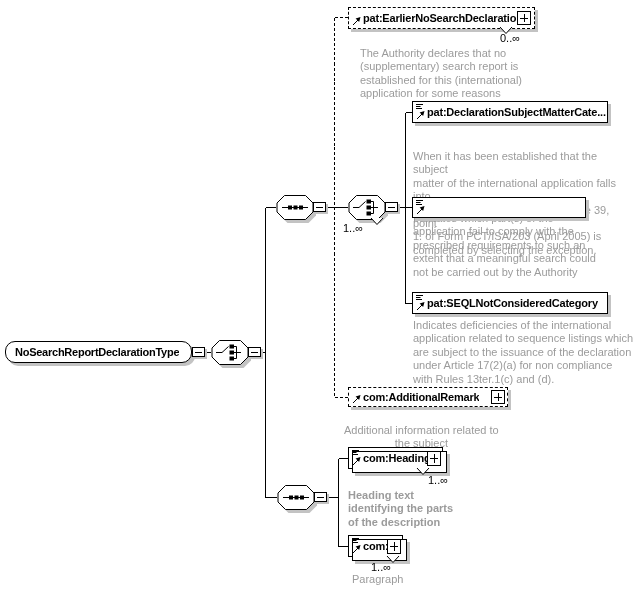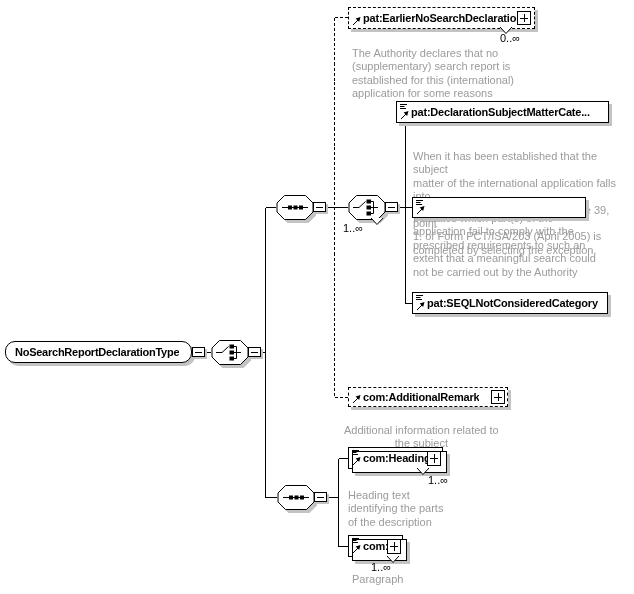--- a/index.html
+++ b/index.html
@@ -158,26 +158,26 @@
       <polygon points="9.5,1 4.6,2.4 8.1,5.9" fill="#000"></polygon>
     </svg>
     <span class="lbl">pat:EarlierNoSearchDeclaration</span>
     <div class="plusbox" style="left:168px;top:3px;"></div>
   </div>
   <svg class="chev" style="left:499px;top:26px;" width="14" height="9">
     <polygon points="1,1 13,1 7,7.5" fill="#fff"></polygon>
     <path d="M1 1 L7 7.5 L13 1" fill="none" stroke="#000"></path>
   </svg>
   <div class="occ" style="left:500px;top:32px;">0..∞</div>
-  <div class="ann" style="left:352px;top:47px;">The Authority declares that no
+  <div class="ann" style="left:360px;top:47px;">The Authority declares that no
 (supplementary) search report is
 established for this (international)
 application for some reasons</div>
 
-  <div class="elem" style="left:396px;top:101px;width:213px;height:22px;">
+  <div class="elem" style="left:412px;top:101px;width:196px;height:22px;">
     <svg class="lines-ic" width="9" height="8">
       <path d="M1 1.5 H8 M1 3.5 H5.5 M1 5.5 H7" stroke="#000" fill="none"></path>
     </svg>
     <svg class="ref-ic" width="11" height="11">
       <path d="M2 9 L7.5 3.5" stroke="#000" fill="none"></path>
       <polygon points="9.5,1 4.6,2.4 8.1,5.9" fill="#000"></polygon>
     </svg>
     <span class="lbl">pat:DeclarationSubjectMatterCate...</span>
   </div>
   <div class="ann" style="left:413px;top:130px;margin-top:20px;">When it has been established that the subject
@@ -204,20 +204,25 @@
   <div class="elem" style="left:412px;top:292px;width:196px;height:22px;">
     <svg class="lines-ic" width="9" height="8">
       <path d="M1 1.5 H8 M1 3.5 H5.5 M1 5.5 H7" stroke="#000" fill="none"></path>
     </svg>
     <svg class="ref-ic" width="11" height="11">
       <path d="M2 9 L7.5 3.5" stroke="#000" fill="none"></path>
       <polygon points="9.5,1 4.6,2.4 8.1,5.9" fill="#000"></polygon>
     </svg>
     <span class="lbl">pat:SEQLNotConsideredCategory</span>
   </div>
+  <div class="ann" style="left:413px;top:319px;">Indicates deficiencies of the international
+application related to sequence listings which
+are subject to the issuance of the declaration
+under Article 17(2)(a) for non compliance
+with Rules 13ter.1(c) and (d).</div>
 
   <div class="elem dashed" style="left:348px;top:387px;width:160px;height:20px;">
     <svg class="ref-ic" width="11" height="11">
       <path d="M2 9 L7.5 3.5" stroke="#000" fill="none"></path>
       <polygon points="9.5,1 4.6,2.4 8.1,5.9" fill="#000"></polygon>
     </svg>
     <span class="lbl">com:AdditionalRemark</span>
     <div class="plusbox" style="left:142px;top:2px;"></div>
   </div>
   <div class="ann" style="left:344px;top:424px;text-align:center;">Additional information related to
@@ -232,21 +237,21 @@
       <polygon points="9.5,1 4.6,2.4 8.1,5.9" fill="#000"></polygon>
     </svg>
     <span class="lbl">com:Heading</span>
     <div class="plusbox" style="left:78px;top:3px;height:15px;"></div>
   </div>
   <svg class="chev" style="left:416px;top:467px;" width="14" height="9">
     <polygon points="1,1 13,1 7,7.5" fill="#fff"></polygon>
     <path d="M1 1 L7 7.5 L13 1" fill="none" stroke="#000"></path>
   </svg>
   <div class="occ" style="left:428px;top:474px;">1..∞</div>
-  <div class="ann" style="left:348px;top:489px;">Heading text
+  <div class="ann" style="left:348px;top:489px;font-weight:bold;">Heading text
 identifying the parts
 of the description</div>
 
   <div class="elem multi" style="left:348px;top:535px;width:55px;height:22px;">
     <svg class="lines-ic" width="9" height="8">
       <path d="M1 1.5 H8 M1 3.5 H5.5 M1 5.5 H7" stroke="#000" fill="none"></path>
     </svg>
     <svg class="ref-ic" width="11" height="11">
       <path d="M2 9 L7.5 3.5" stroke="#000" fill="none"></path>
       <polygon points="9.5,1 4.6,2.4 8.1,5.9" fill="#000"></polygon>

